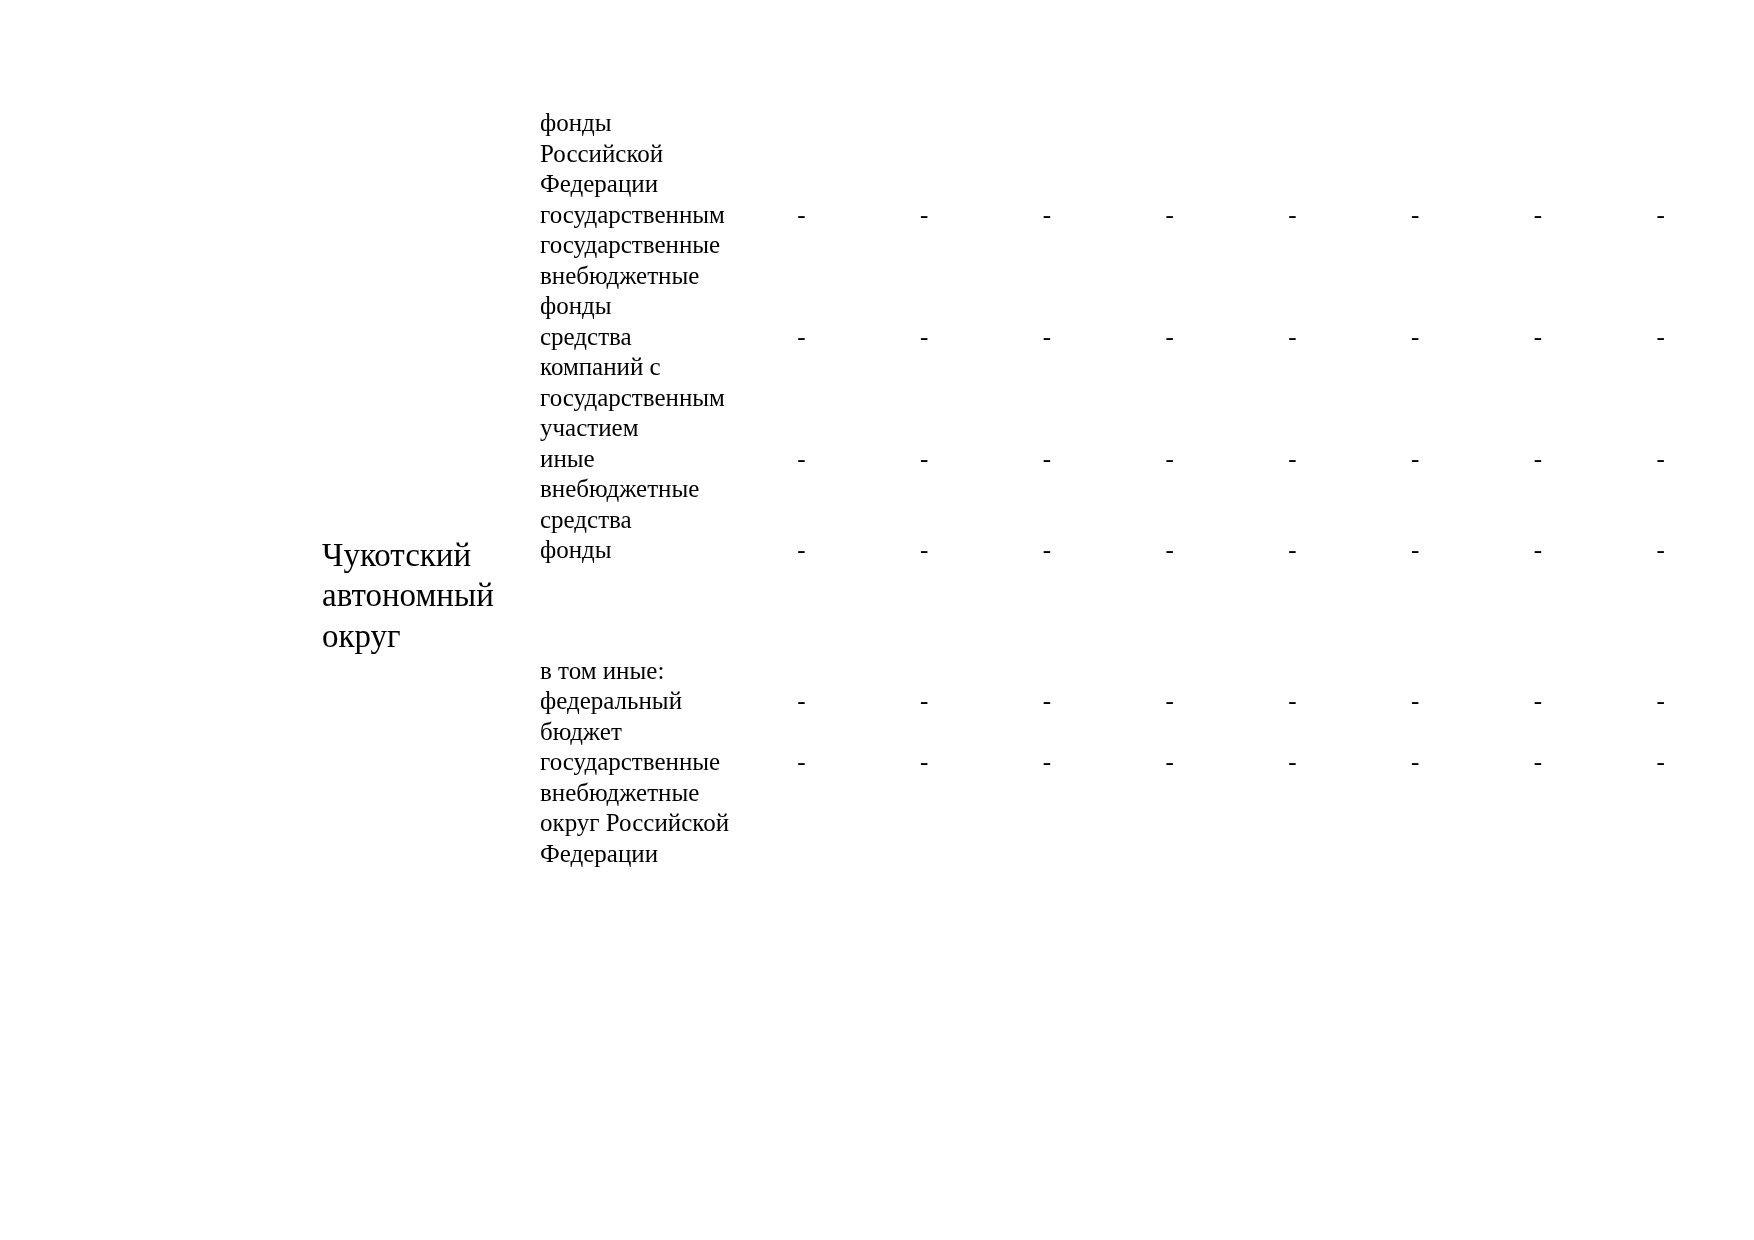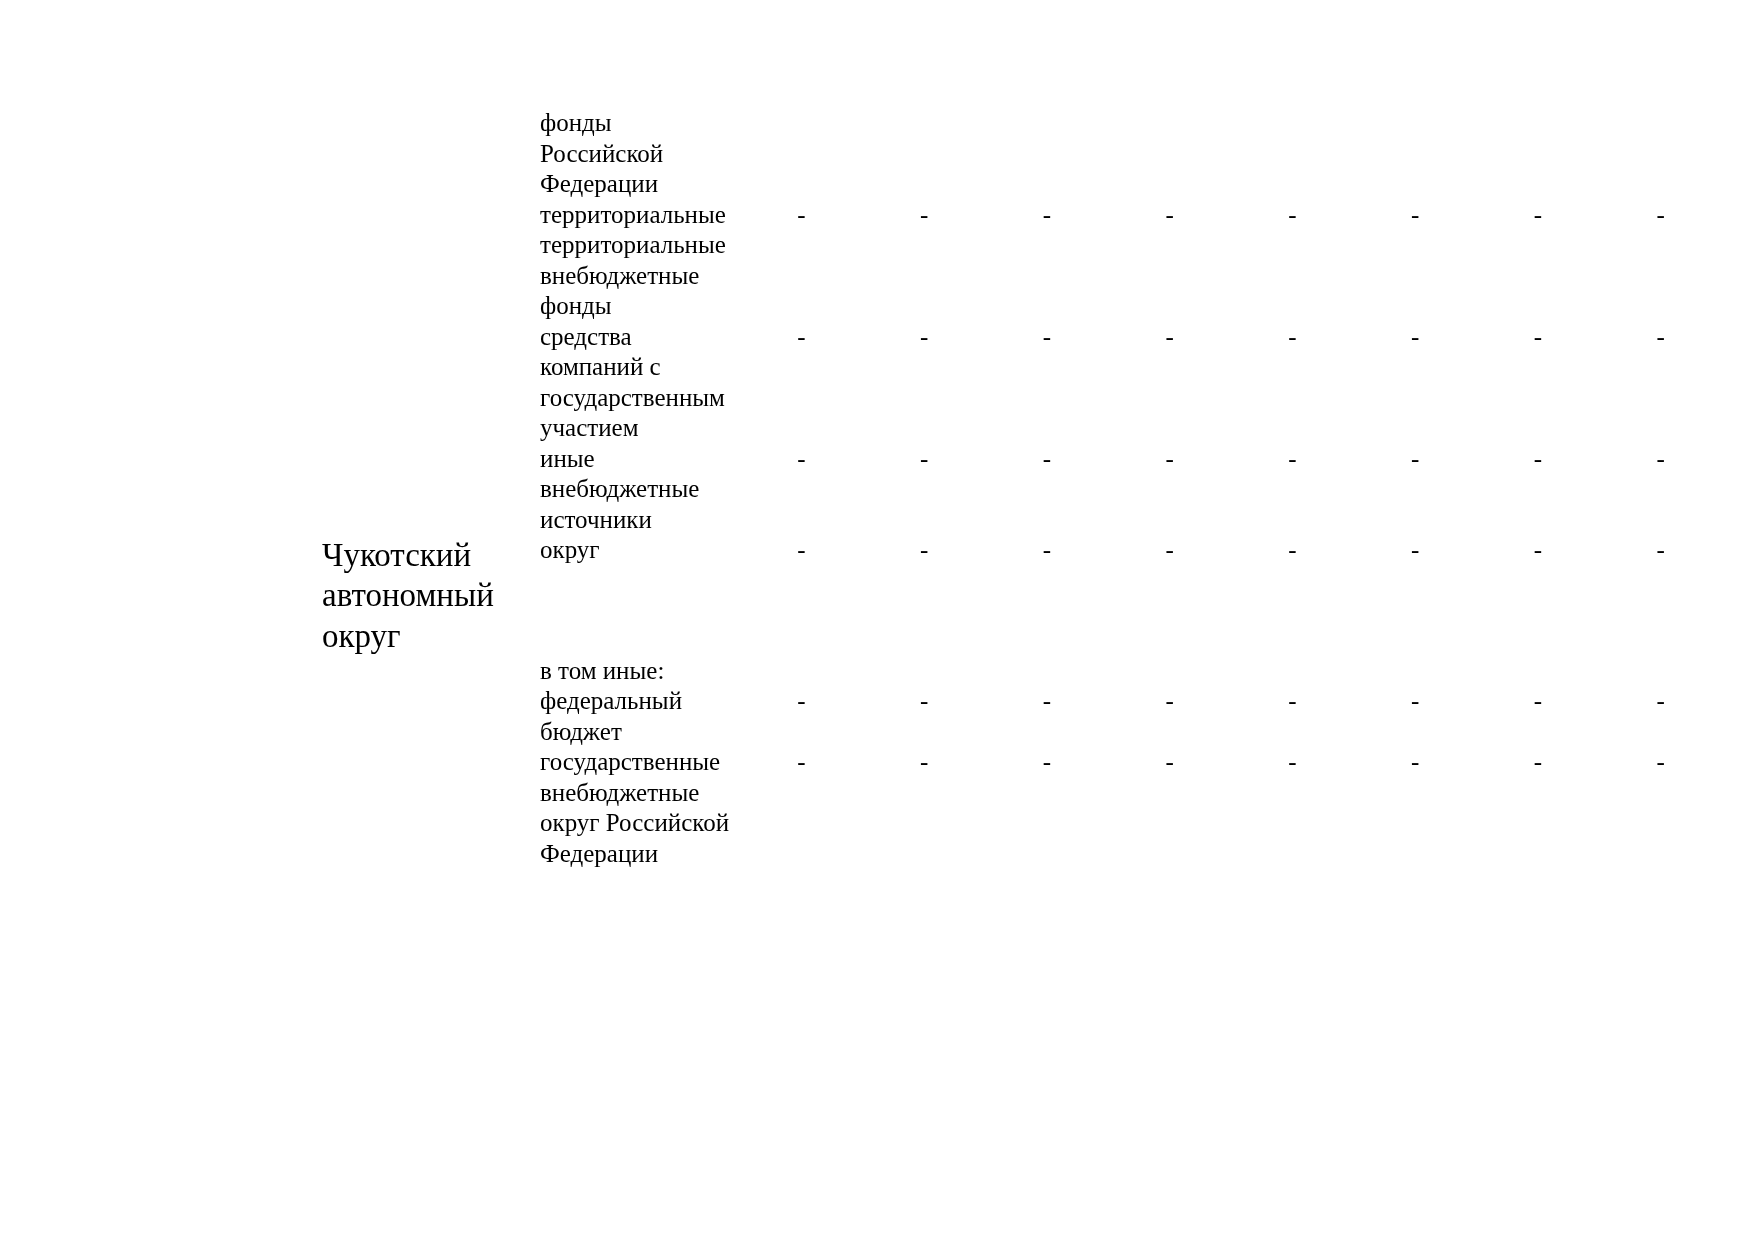--- a/index.html
+++ b/index.html
@@ -106,21 +106,21 @@
           <td class="value-cell"></td>
           <td class="value-cell"></td>
           <td class="value-cell"></td>
           <td class="value-cell"></td>
           <td class="value-cell"></td>
           <td class="value-cell"></td>
           <td class="value-cell"></td>
         </tr>
         <tr class="row-block">
           <td class="region-cell"></td>
-          <td class="source-cell">территориальные территориальные внебюджетные фонды</td>
+          <td class="source-cell">государственным государственные внебюджетные фонды</td>
           <td class="value-cell">-</td>
           <td class="value-cell">-</td>
           <td class="value-cell">-</td>
           <td class="value-cell">-</td>
           <td class="value-cell">-</td>
           <td class="value-cell">-</td>
           <td class="value-cell">-</td>
           <td class="value-cell">-</td>
         </tr>
         <tr class="row-block">
@@ -130,33 +130,33 @@
           <td class="value-cell">-</td>
           <td class="value-cell">-</td>
           <td class="value-cell">-</td>
           <td class="value-cell">-</td>
           <td class="value-cell">-</td>
           <td class="value-cell">-</td>
           <td class="value-cell">-</td>
         </tr>
         <tr class="row-block">
           <td class="region-cell"></td>
-          <td class="source-cell">иные внебюджетные источники</td>
+          <td class="source-cell">иные внебюджетные средства</td>
           <td class="value-cell">-</td>
           <td class="value-cell">-</td>
           <td class="value-cell">-</td>
           <td class="value-cell">-</td>
           <td class="value-cell">-</td>
           <td class="value-cell">-</td>
           <td class="value-cell">-</td>
           <td class="value-cell">-</td>
         </tr>
         <tr class="row-block">
           <td class="region-cell">Чукотский автономный округ</td>
-          <td class="source-cell">округ</td>
+          <td class="source-cell">фонды</td>
           <td class="value-cell">-</td>
           <td class="value-cell">-</td>
           <td class="value-cell">-</td>
           <td class="value-cell">-</td>
           <td class="value-cell">-</td>
           <td class="value-cell">-</td>
           <td class="value-cell">-</td>
           <td class="value-cell">-</td>
         </tr>
         <tr class="row-block">

